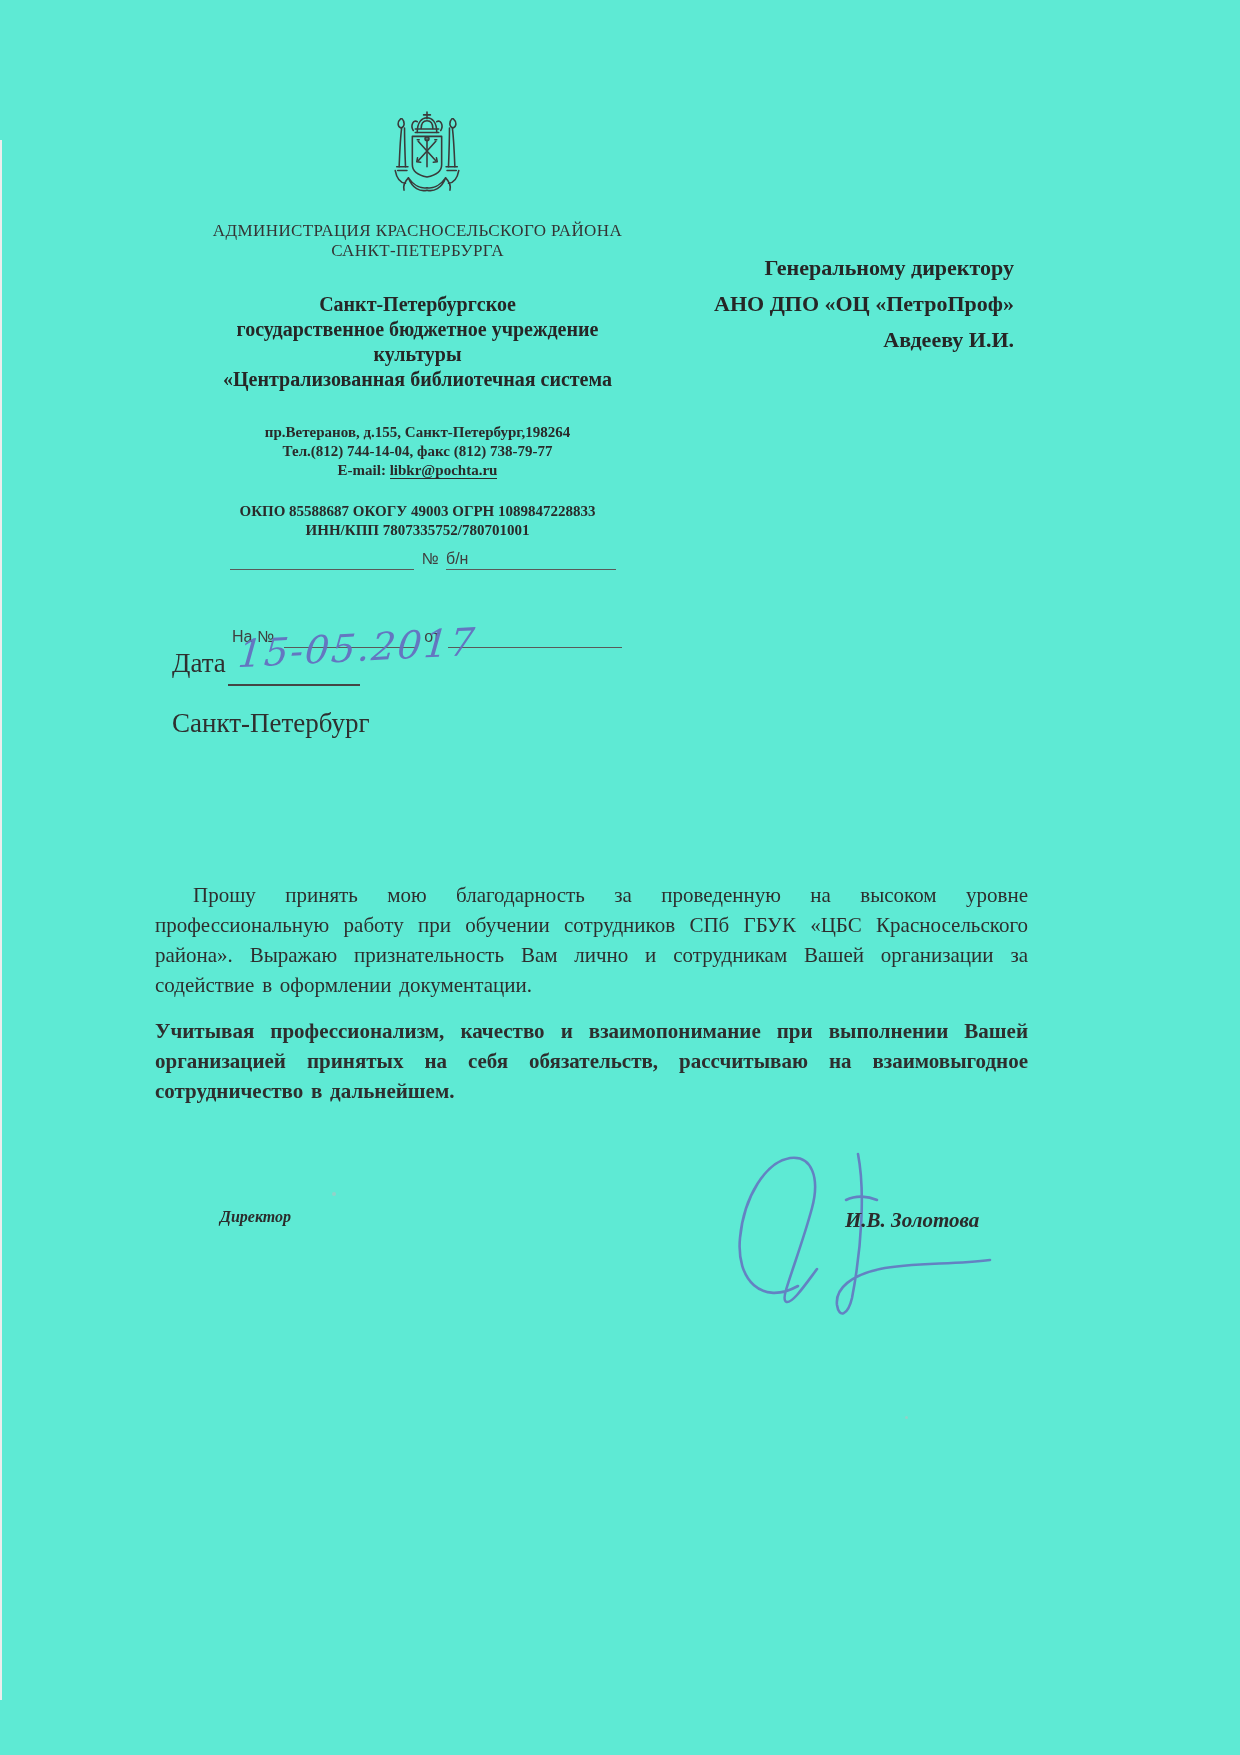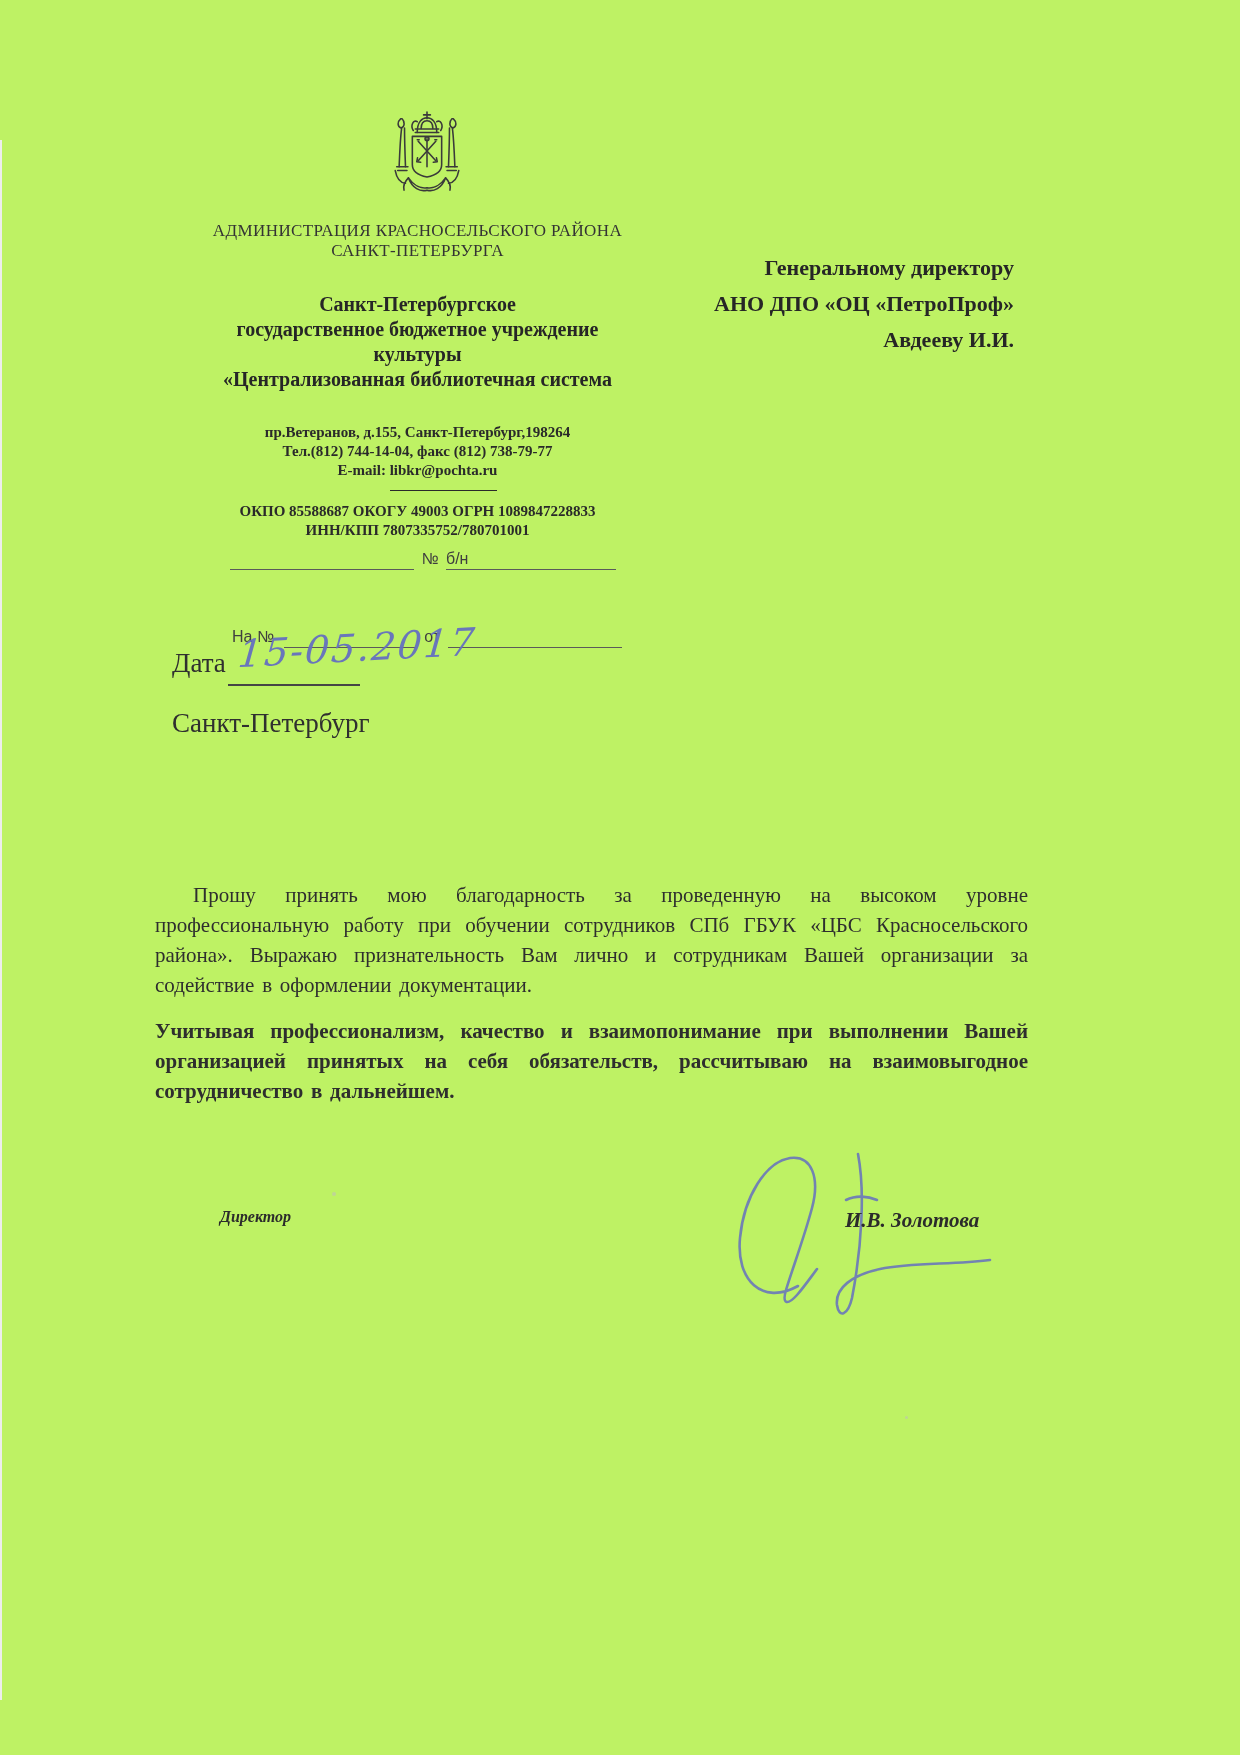--- a/index.html
+++ b/index.html
@@ -1,30 +1,30 @@
 <!DOCTYPE html>
 <html><head>
 <meta charset="utf-8">
 <style>
   html,body{margin:0;padding:0;background:#ffffff;}
-  #page{position:relative;width:1240px;height:1755px;background:#bef264;overflow:hidden;
+  #page{position:relative;width:1240px;height:1755px;background:#5eead4;overflow:hidden;
         font-family:"Liberation Serif",serif;color:#2d2d2d;}
   
   .edge-line{position:absolute;left:0;top:140px;width:2px;height:1560px;background:#ededed;}
   .speck{position:absolute;background:#bdbdbd;border-radius:50%;opacity:.55;}
   .emblem{position:absolute;left:384px;top:110px;width:86px;height:86px;}
   .admin{position:absolute;left:95px;width:645px;text-align:center;
          font-size:17px;letter-spacing:.4px;color:#343434;}
   .org{position:absolute;left:95px;width:645px;text-align:center;
        font-weight:bold;font-size:20px;line-height:25px;color:#262626;}
   .addr{position:absolute;left:95px;width:645px;text-align:center;
         font-weight:bold;font-size:15px;line-height:19px;color:#2a2a2a;}
   .codes{position:absolute;left:95px;width:645px;text-align:center;
          font-weight:bold;font-size:15px;line-height:19px;color:#2a2a2a;}
-  .email-link{border-bottom:1.6px solid #2a2a2a;padding-bottom:12px;}
+  .email-link{border-bottom:1.6px solid #2a2a2a;padding-bottom:0px;}
 
   .refrow{position:absolute;display:flex;align-items:flex-end;
           font-family:"Liberation Sans",sans-serif;font-size:16px;color:#3f3f3f;}
   .u{border-bottom:1.7px solid #5a5a5a;height:20px;display:inline-block;box-sizing:border-box;}
   .reflbl{display:inline-block;height:20px;}
 
   .date-label{position:absolute;left:172px;top:648px;font-size:27px;color:#2f2f2f;}
   .date-underline{position:absolute;left:228px;top:660px;width:132px;height:24px;
                   border-bottom:2px solid #454545;}
   .handwriting{position:absolute;left:238px;top:626px;

